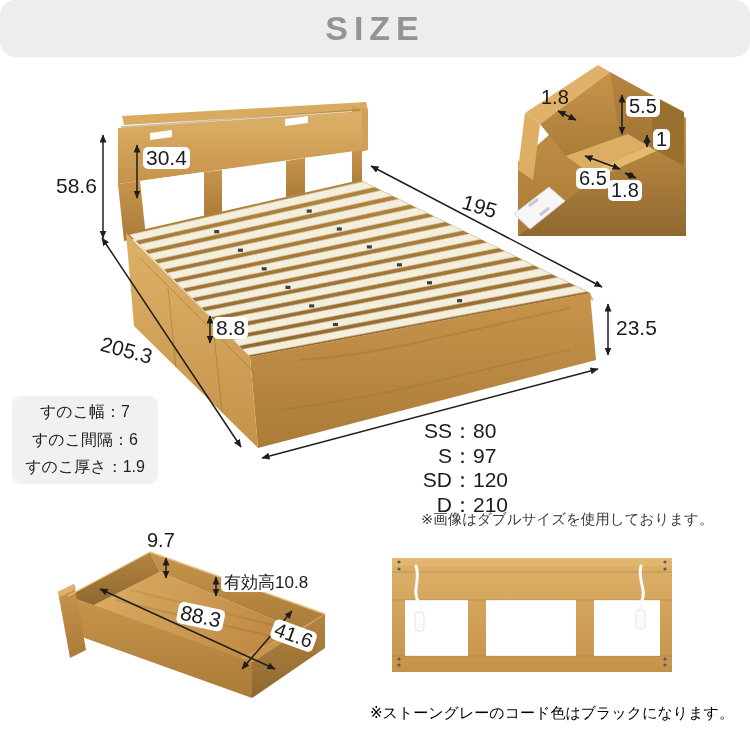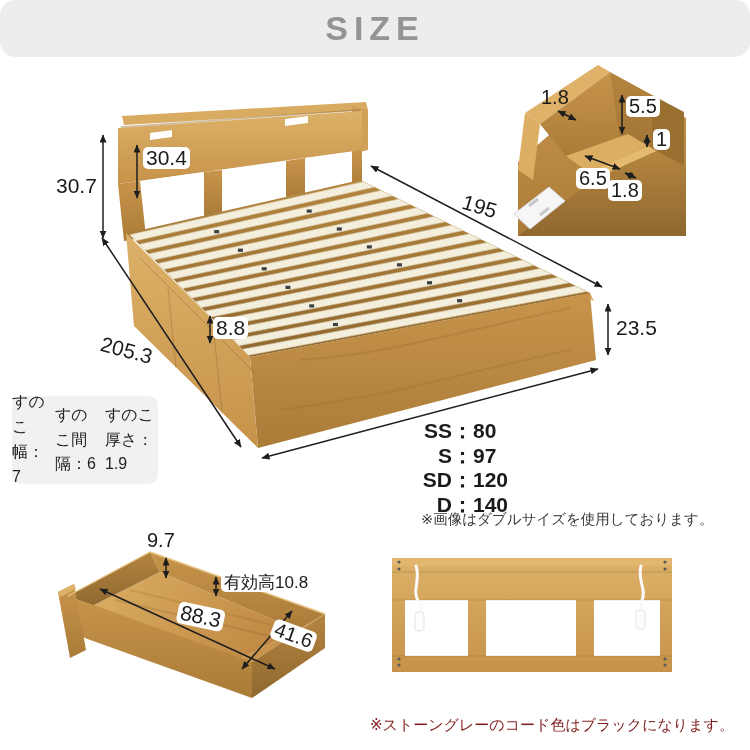--- a/index.html
+++ b/index.html
@@ -11,31 +11,31 @@
   .unit{position:absolute;left:22px;top:68px;font-size:24px;color:#7d7d7d;}
   svg.art{position:absolute;left:0;top:0;}
   .dim{position:absolute;font-size:21px;color:#1b1b1b;white-space:nowrap;line-height:1.05;}
   .pill{background:#ffffff;border-radius:5px;padding:0 3px;}
   .sm{font-size:20px;}
   .rot17{transform:rotate(17deg);transform-origin:left top;}
   .rot15{transform:rotate(15deg);transform-origin:left top;}
   .rot12{transform:rotate(12deg);transform-origin:left top;}
   .rot20{transform:rotate(20deg);transform-origin:left top;}
   .slatbox{position:absolute;left:12px;top:396px;width:146px;height:88px;background:#f1f1f1;
-           border-radius:9px;display:flex;flex-direction:row;justify-content:center;
+           border-radius:9px;display:flex;flex-direction:column;justify-content:center;
            align-items:center;gap:3px;}
   .slatbox div{font-size:16px;color:#222;line-height:1.55;}
-  .sizelist{position:absolute;left:414px;top:419px;font-weight:bold;}
+  .sizelist{position:absolute;left:414px;top:419px;}
   .srow{display:flex;font-size:21px;line-height:24.5px;color:#1b1b1b;}
   .srow .sk{display:inline-block;width:38px;text-align:right;}
   .note1{position:absolute;left:421px;top:510px;font-size:14.5px;color:#3a3a3a;}
   .jp17{font-size:17px;}
   .cordlabel{position:absolute;left:408px;top:682px;width:246px;text-align:center;
              font-size:17.5px;color:#222;}
-  .cordnote{position:absolute;left:370px;top:704px;font-size:15px;color:#7f1d1d;margin-top:12px;}
+  .cordnote{position:absolute;left:370px;top:704px;font-size:15px;color:#000000;}
 </style>
 </head>
 <body>
 
 <div class="stage">
 
   <header class="titlebar">
     <span>SIZE</span>
   </header>
 
@@ -196,21 +196,21 @@
       <line x1="647" y1="135" x2="647" y2="147"></line>
       <line x1="585" y1="156" x2="620" y2="169"></line>
       <line x1="625" y1="173" x2="636" y2="178"></line>
       <line x1="166" y1="558" x2="166" y2="578"></line>
       <line x1="216" y1="577" x2="216" y2="596"></line>
       <line x1="100" y1="589" x2="275" y2="669"></line>
       <line x1="242" y1="669" x2="292" y2="611"></line>
     </g>
   </svg>
 
-  <span class="dim" style="left:56px;top:175px;position:absolute">30.7</span>
+  <span class="dim" style="left:56px;top:175px;position:absolute">58.6</span>
   <span class="dim pill" style="left:143px;top:147px;position:absolute">30.4</span>
   <span class="dim rot17" style="left:466px;top:191px;position:absolute">195</span>
   <span class="dim" style="left:616px;top:317px;position:absolute">23.5</span>
   <span class="dim pill" style="left:213px;top:317px;position:absolute">8.8</span>
   <span class="dim rot15" style="left:104px;top:333px;position:absolute">205.3</span>
 
   <span class="dim sm" style="left:541px;top:87px;position:absolute">1.8</span>
   <span class="dim sm pill" style="left:626px;top:96px;position:absolute">5.5</span>
   <span class="dim sm pill" style="left:653px;top:129px;position:absolute">1</span>
   <span class="dim sm pill" style="left:576px;top:168px;position:absolute">6.5</span>
@@ -233,21 +233,21 @@
         <span>97</span>
     </div>
     <div class="srow">
       <span class="sk">SD</span>
         <span>：</span>
         <span>120</span>
     </div>
     <div class="srow">
       <span class="sk">D</span>
         <span>：</span>
-        <span>140</span>
+        <span>210</span>
     </div>
   </div>
 
   <div class="note1">※画像はダブルサイズを使用しております。</div>
 
   <div class="slatbox">
     <div>すのこ幅：7</div>
     <div>すのこ間隔：6</div>
     <div>すのこ厚さ：1.9</div>
   </div>

